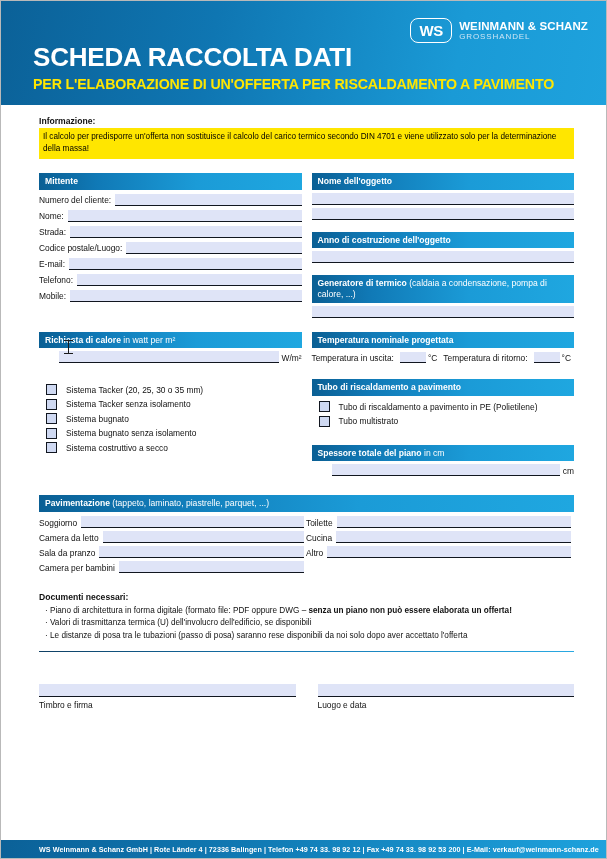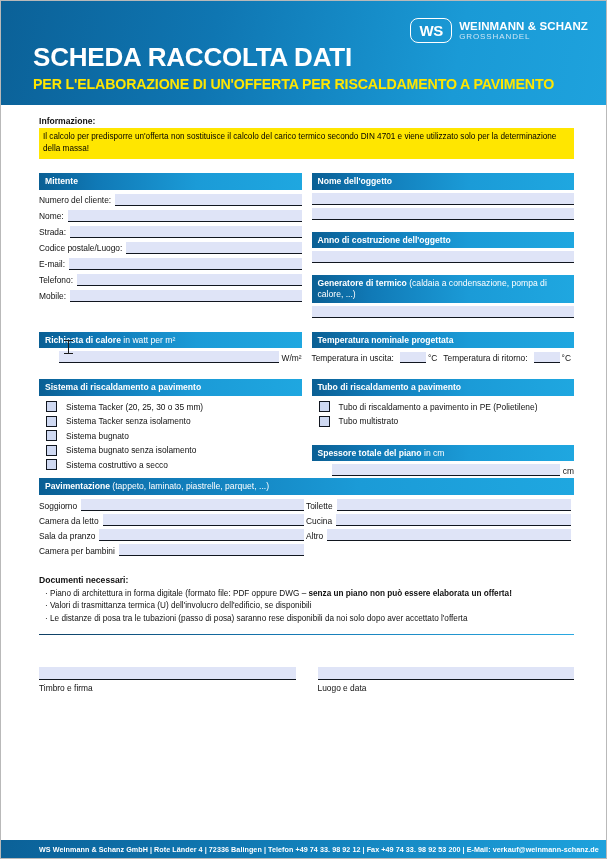--- a/index.html
+++ b/index.html
@@ -113,21 +113,21 @@
   .ckbox {
     width: 11px; height: 11px;
     background: #cfd9f2;
     border: 1.1px solid #11161f;
     margin-left: 7px; margin-right: 9px;
     flex: none;
   }
   .cklabel { font-size: 8.4px; color: #111; line-height: 1.2; }
 
   
-  .pav-wrap { margin-top: 2px; }
+  .pav-wrap { margin-top: 19px; }
   .pav-grid { display: flex; gap: 2px; margin-top: 4px; }
   .pav-col { width: 265px; }
   .pav-row { display: flex; align-items: flex-end; margin-bottom: 3px; }
   .pav-label { font-size: 8.4px; color: #111; white-space: nowrap; padding-right: 4px; line-height: 1.25; }
   .pav-input {
     flex: 1; height: 12px; background: #dfe4f7;
     border-bottom: 1.1px solid #11161f;
   }
 
   
@@ -273,21 +273,20 @@
             <span class="temp-box"></span>
             <span class="unit">°C</span>
           </span>
         </div>
       </div>
     </div>
 
     <div class="cols" style="margin-top:16px;">
 
       <div class="col">
-        <div class="sec-head">Sistema di riscaldamento a pavimento</div>
         <div class="cklist">
           <div class="ckrow">
             <span class="ckbox"></span>
             <span class="cklabel">Sistema Tacker (20, 25, 30 o 35 mm)</span>
           </div>
           <div class="ckrow">
             <span class="ckbox"></span>
             <span class="cklabel">Sistema Tacker senza isolamento</span>
           </div>
           <div class="ckrow">

